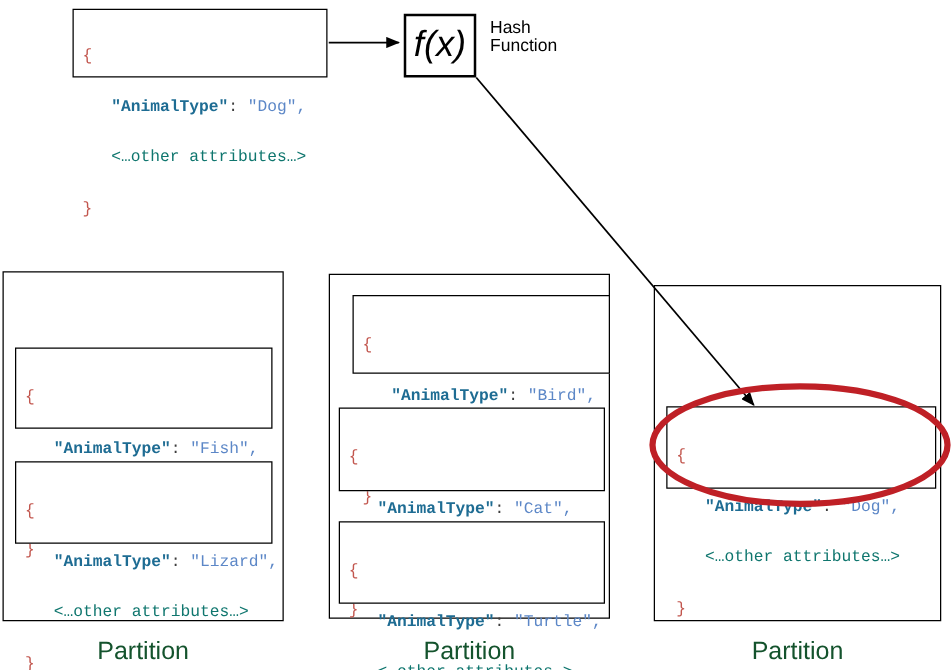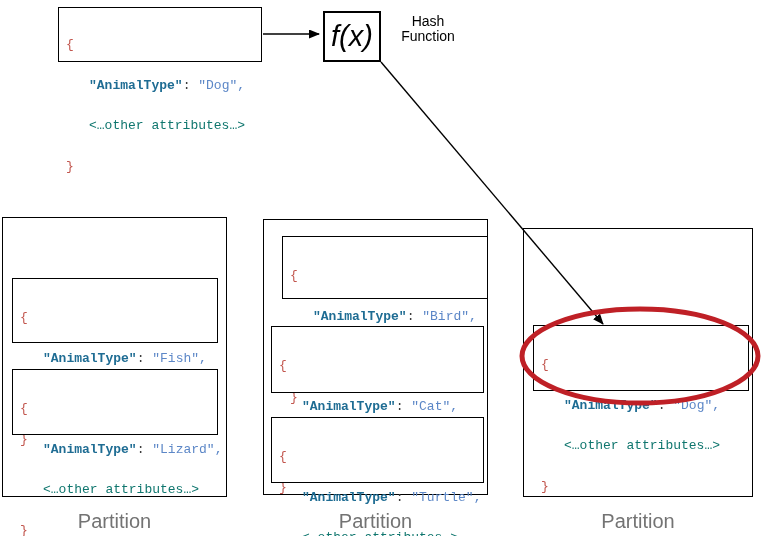--- a/index.html
+++ b/index.html
@@ -22,25 +22,25 @@
   .record .k{color:#1e6c93;font-weight:bold;}
   .record .colon{color:#3d3d3d;}
   .record .v{color:#5c87c7;}
   .record .attrs{color:#0f766e;}
   .fx{
     position:absolute;left:323px;top:11px;width:58px;height:51px;
     border:2px solid #000;background:#fff;display:flex;align-items:center;justify-content:center;
     font-style:italic;font-size:29px;color:#000;text-align:right;
   }
   .fx-label{
-    position:absolute;left:392px;top:14px;width:72px;text-align:center;
+    position:absolute;left:392px;top:14px;width:72px;
     font-size:14px;line-height:15px;color:#000;
   }
   .plabel{
-    position:absolute;top:510px;text-align:center;font-size:20px;color:#737373;
+    position:absolute;top:510px;text-align:center;font-size:20px;color:#14532d;
   }
   svg.overlay{position:absolute;left:0;top:0;pointer-events:none;}
 </style>
 </head>
 <body>
 
 <div class="canvas">
 
   <div class="record src" style="left:58px;top:7px;width:204px;height:55px;">
     <div class="brace">{</div>

